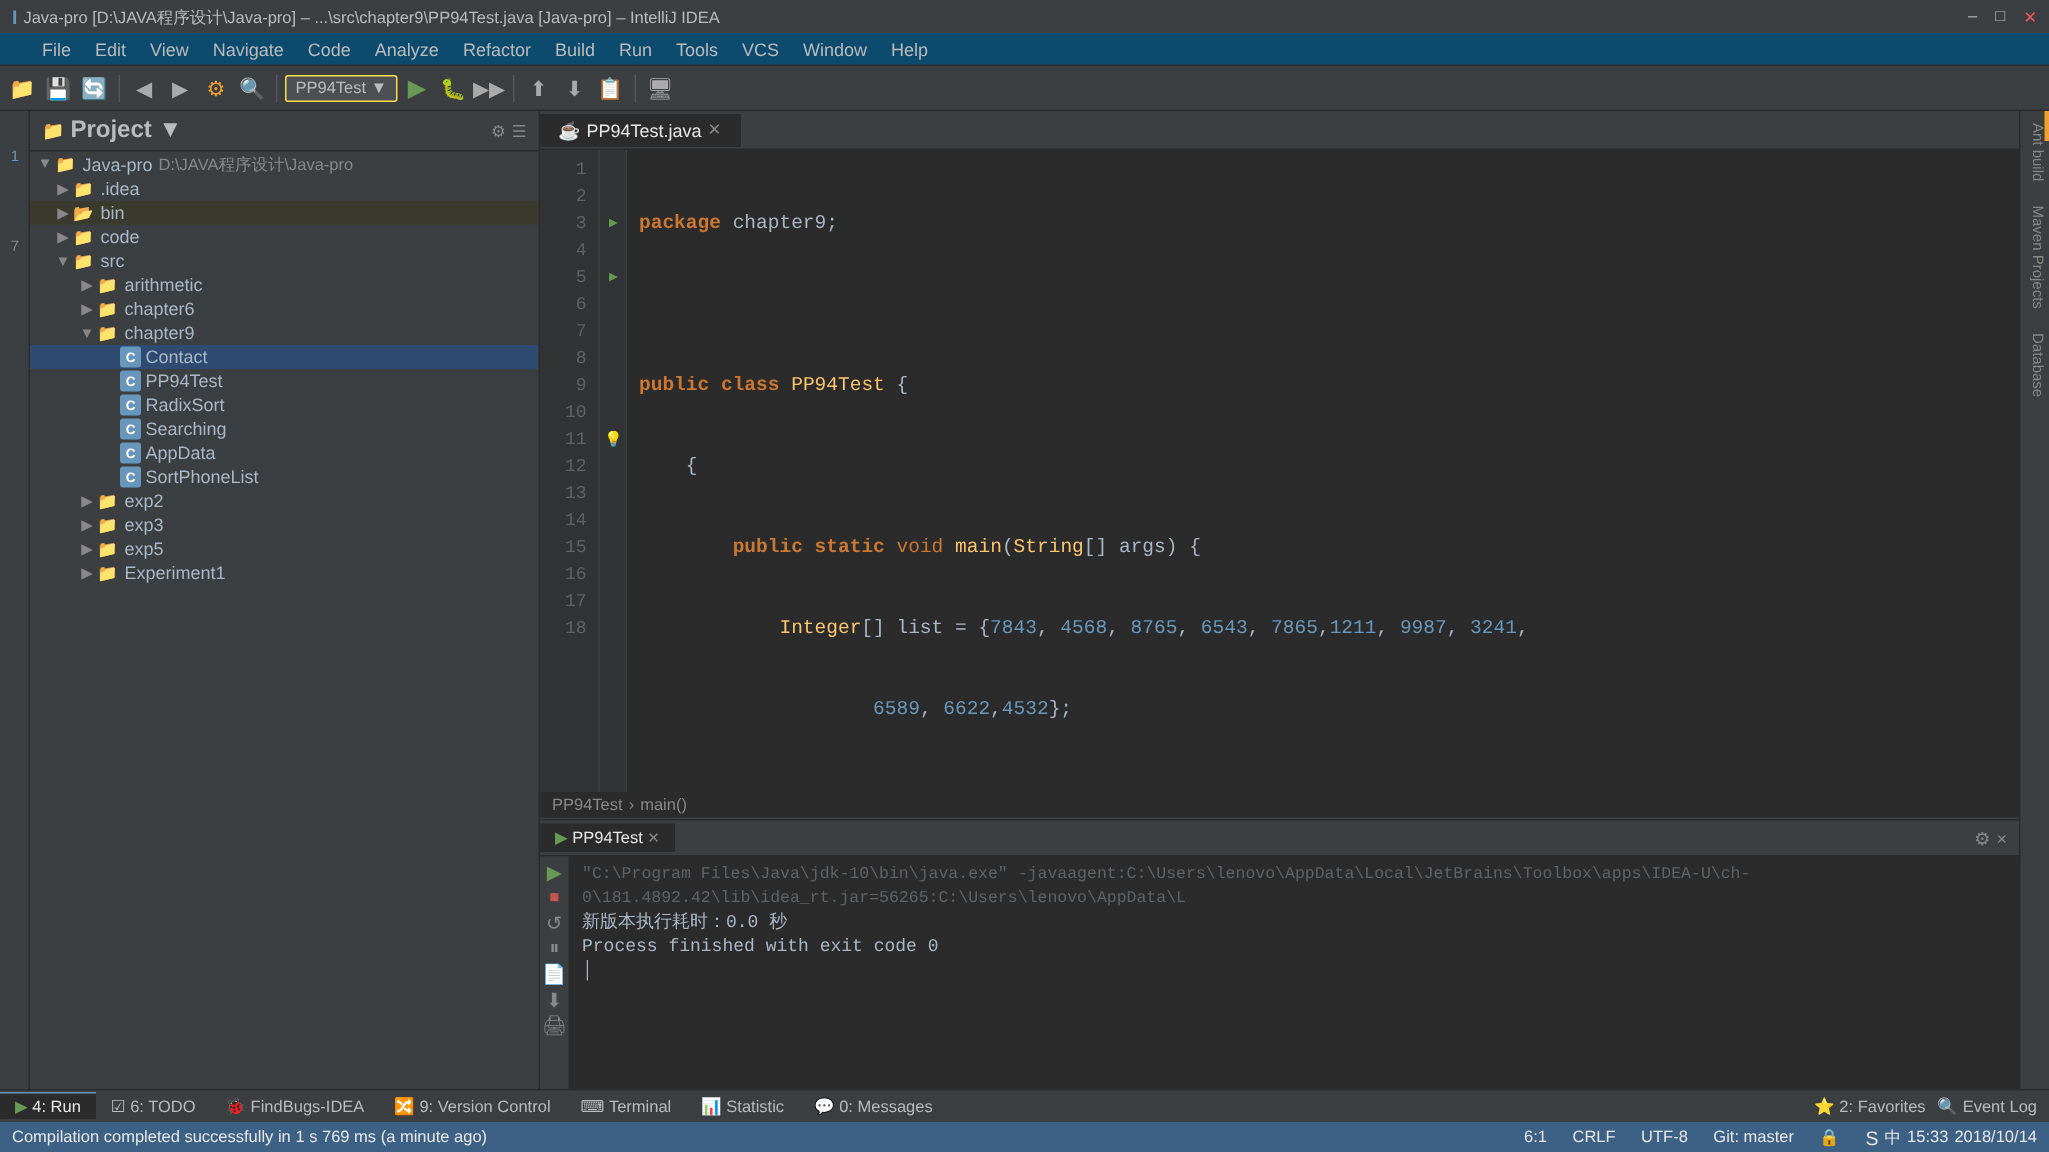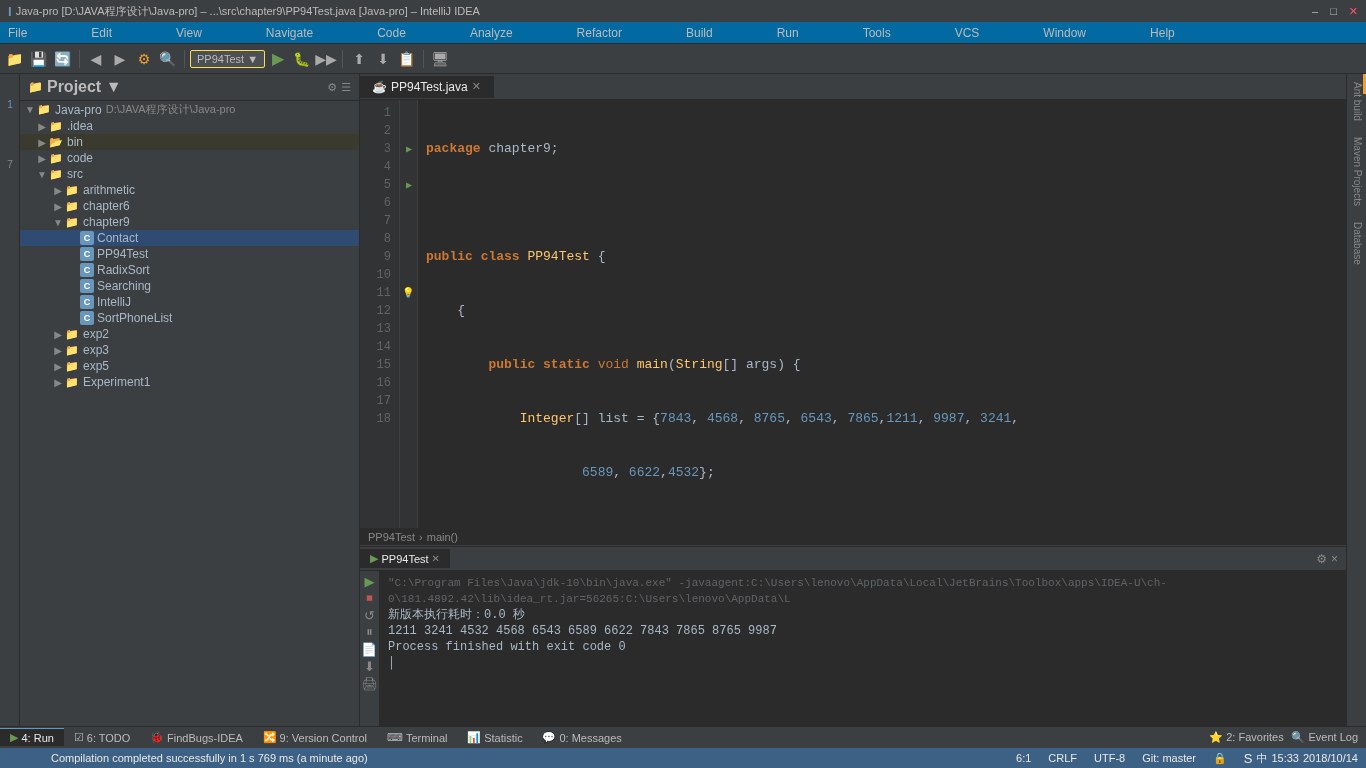--- a/index.html
+++ b/index.html
@@ -5,21 +5,21 @@
     * { margin: 0; padding: 0; box-sizing: border-box; }
     body { font-family: 'Segoe UI', Arial, sans-serif; font-size: 12px; background: #3c3f41; color: #a9b7c6; width: 1366px; height: 768px; overflow: hidden; }
 
     
     #title-bar { background: #3c3f41; height: 22px; display: flex; align-items: center; justify-content: space-between; padding: 0 8px; color: #bbb; font-size: 11px; }
     #title-bar-left { display: flex; align-items: center; gap: 4px; }
     #title-bar-right { display: flex; gap: 12px; }
     #title-bar-right span { cursor: pointer; }
 
     
-    #menu-bar { background: #0369a1; height: 22px; display: flex; align-items: center; padding: 0 0; border-bottom: 1px solid #2b2b2b; gap: 48px; }
+    #menu-bar { background: #0c4a6e; height: 22px; display: flex; align-items: center; padding: 0 20px; border-bottom: 1px solid #2b2b2b; }
     .menu-item { padding: 2px 8px; color: #bbb; font-size: 12px; cursor: pointer; }
 
     
     #toolbar { background: #3c3f41; height: 30px; display: flex; align-items: center; padding: 0 4px; gap: 2px; border-bottom: 1px solid #2b2b2b; }
     .toolbar-btn { width: 22px; height: 22px; display: flex; align-items: center; justify-content: center; cursor: pointer; color: #aaa; font-size: 14px; border-radius: 2px; }
     .toolbar-sep { width: 1px; height: 18px; background: #555; margin: 0 3px; }
     .toolbar-dropdown { background: #4c5052; border: 1px solid #fde047; color: #bbb; font-size: 11px; padding: 2px 6px; border-radius: 2px; cursor: pointer; }
 
     
     #main { display: flex; height: calc(768px - 22px - 22px - 30px - 20px - 22px); }
@@ -75,21 +75,21 @@
     #bottom-panel { height: 180px; background: #2b2b2b; border-top: 1px solid #2b2b2b; display: flex; flex-direction: column; }
     #run-tabs { background: #3c3f41; display: flex; align-items: center; height: 24px; border-bottom: 1px solid #2b2b2b; }
     .run-tab { padding: 3px 10px; font-size: 11px; color: #aaa; cursor: pointer; display: flex; align-items: center; gap: 3px; }
     .run-tab.active { background: #2b2b2b; color: #e8e8e8; }
     .run-tab-close { color: #888; font-size: 10px; }
     #run-content-area { display: flex; flex: 1; }
     #run-output { flex: 1; padding: 4px 8px; font-family: 'Courier New', monospace; font-size: 12px; color: #a9b7c6; overflow-y: auto; line-height: 16px; background: #2b2b2b; }
 
     
     #status-bar { background: #3d6185; height: 20px; display: flex; align-items: center; justify-content: space-between; padding: 0 8px; font-size: 11px; color: #e8e8e8; }
-    #status-bar-left { display: flex; align-items: center; gap: 4px; margin-left: 43px; }
+    #status-bar-left { display: flex; align-items: center; gap: 4px; }
     #status-bar-right { display: flex; align-items: center; gap: 17px; }
 
     
     #bottom-tabs { background: #3c3f41; height: 22px; display: flex; align-items: center; border-top: 1px solid #2b2b2b; }
     .bottom-tab { padding: 2px 10px; font-size: 11px; color: #bbb; cursor: pointer; display: flex; align-items: center; gap: 3px; }
     .bottom-tab.active { background: #2b2b2b; color: #e8e8e8; border-top: 1px solid #6897bb; margin-top: -1px; }
     .bottom-tab-icon { font-size: 11px; }
 
     
     #breadcrumb { background: #2b2b2b; height: 18px; display: flex; align-items: center; padding: 0 8px; border-bottom: 1px solid #3d3f41; font-size: 11px; color: #888; gap: 4px; }
@@ -264,21 +264,21 @@
         <span class="indent" style="width:48px"></span>
         <span class="tree-arrow" style="width:12px;"></span>
         <span class="c-icon">C</span>
         <span class="tree-label">Searching</span>
       </div>
 
       <div class="tree-item">
         <span class="indent" style="width:48px"></span>
         <span class="tree-arrow" style="width:12px;"></span>
         <span class="c-icon">C</span>
-        <span class="tree-label">IntelliJ</span>
+        <span class="tree-label">AppData</span>
       </div>
 
       <div class="tree-item">
         <span class="indent" style="width:48px"></span>
         <span class="tree-arrow" style="width:12px;"></span>
         <span class="c-icon">C</span>
         <span class="tree-label">SortPhoneList</span>
       </div>
 
       <div class="tree-item">
@@ -412,21 +412,20 @@
           <div class="run-ctrl-btn stop">⏹</div>
           <div class="run-ctrl-btn gray">↺</div>
           <div class="run-ctrl-btn gray">⏸</div>
           <div class="run-ctrl-btn gray">📄</div>
           <div class="run-ctrl-btn gray">⬇</div>
           <div class="run-ctrl-btn gray">🖨</div>
         </div>
         <div id="run-output">
           <div style="color:#606366; font-size:11px;">"C:\Program Files\Java\jdk-10\bin\java.exe" -javaagent:C:\Users\lenovo\AppData\Local\JetBrains\Toolbox\apps\IDEA-U\ch-0\181.4892.42\lib\idea_rt.jar=56265:C:\Users\lenovo\AppData\L</div>
           <div>新版本执行耗时：0.0 秒</div>
-          <div>1211 3241 4532 4568 6543 6589 6622 7843 7865 8765 9987</div>
           <div></div>
           <div>Process finished with exit code 0</div>
           <div>│</div>
         </div>
       </div>
     </div>
 
   </div>
 
   <div id="right-sidebar">

